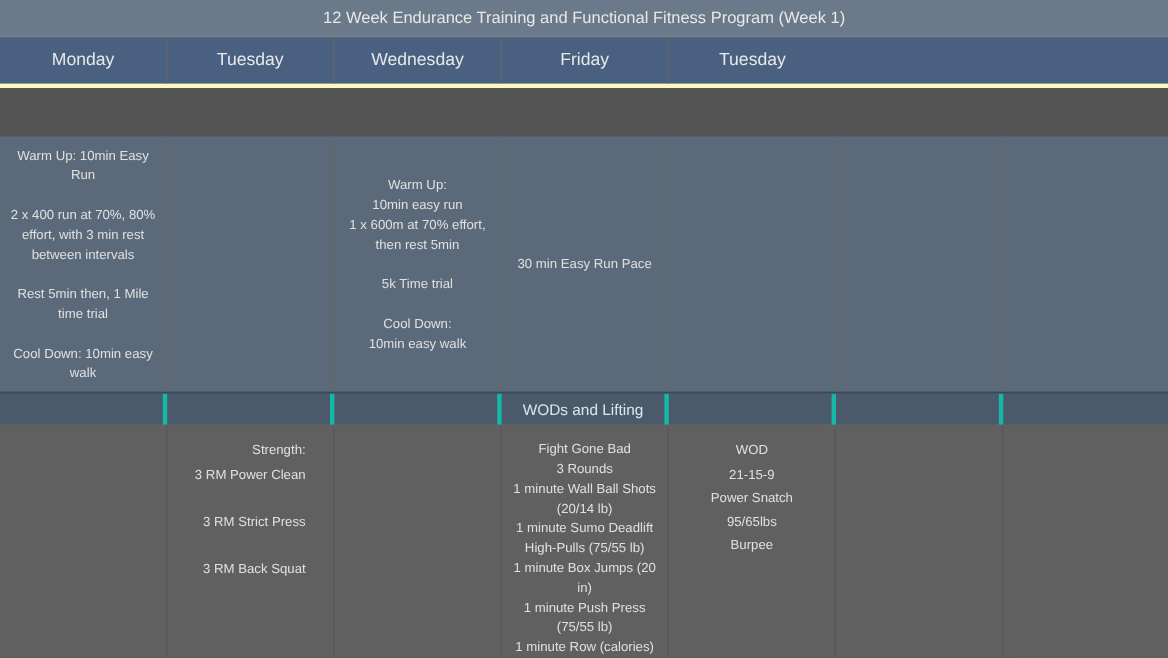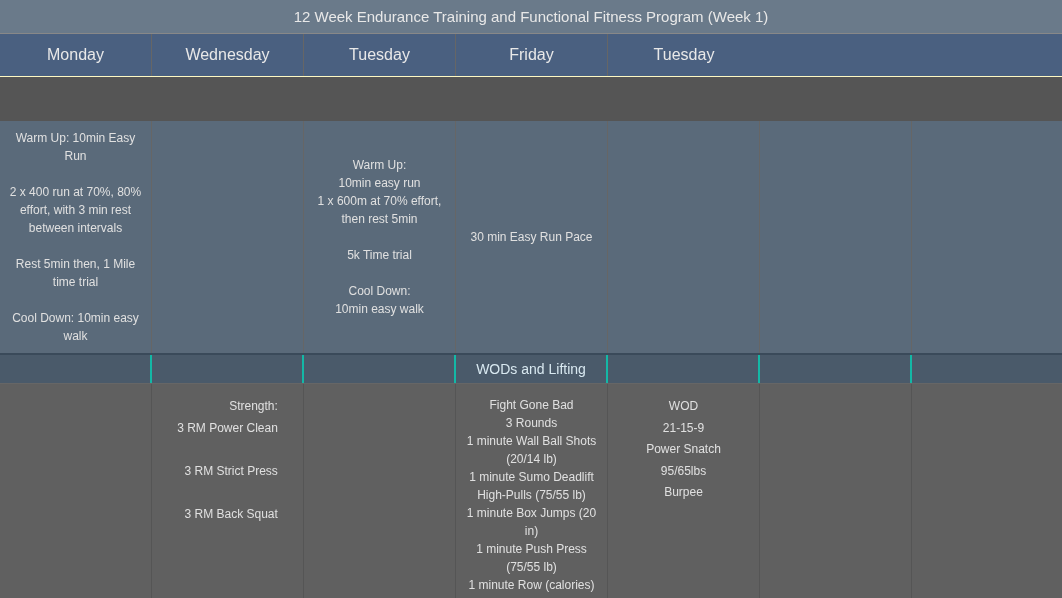--- a/index.html
+++ b/index.html
@@ -30,21 +30,21 @@
       padding: 8px 4px;
       font-size: 15px;
       font-weight: normal;
       border-bottom: 1px solid #888;
     }
 
     .days-header {
       display: grid;
       grid-template-columns: 152px 152px 152px 152px 152px 152px 148px;
       background: #4a6080;
-      border-bottom: 1px solid #fef9c3;
+      border-bottom: 4px solid #fef9c3;
     }
 
     .day-header {
       color: #e8e8e8;
       text-align: center;
       padding: 12px 4px;
       font-size: 16px;
       font-weight: normal;
       border-right: 1px solid #666;
     }
@@ -84,21 +84,21 @@
 
     
     .wods-label-row {
       background: #4a5a6a;
       display: grid;
       grid-template-columns: 152px 152px 152px 152px 152px 152px 148px;
       border-bottom: 1px solid #666;
     }
 
     .wods-label-cell {
-      border-right: 2px solid #14b8a6;
+      border-right: 4px solid #14b8a6;
       padding: 6px;
       color: #e0e0e0;
       font-size: 13px;
       text-align: center;
     }
     .wods-label-cell:last-child {
       border-right: none;
     }
     .wods-label-cell.highlight {
       color: #d8e8f0;
@@ -144,24 +144,24 @@
 
   <div class="title-bar">
     <span>12 Week Endurance Training and Functional Fitness Program (Week 1)</span>
   </div>
 
   <div class="days-header">
     <div class="day-header">
       <span>Monday</span>
     </div>
     <div class="day-header">
+      <span>Tuesday</span>
+    </div>
+    <div class="day-header">
       <span>Wednesday</span>
-    </div>
-    <div class="day-header">
-      <span>Tuesday</span>
     </div>
     <div class="day-header">
       <span>Friday</span>
     </div>
     <div class="day-header">
       <span>Tuesday</span>
     </div>
   </div>
 
   <div class="main-grid">

